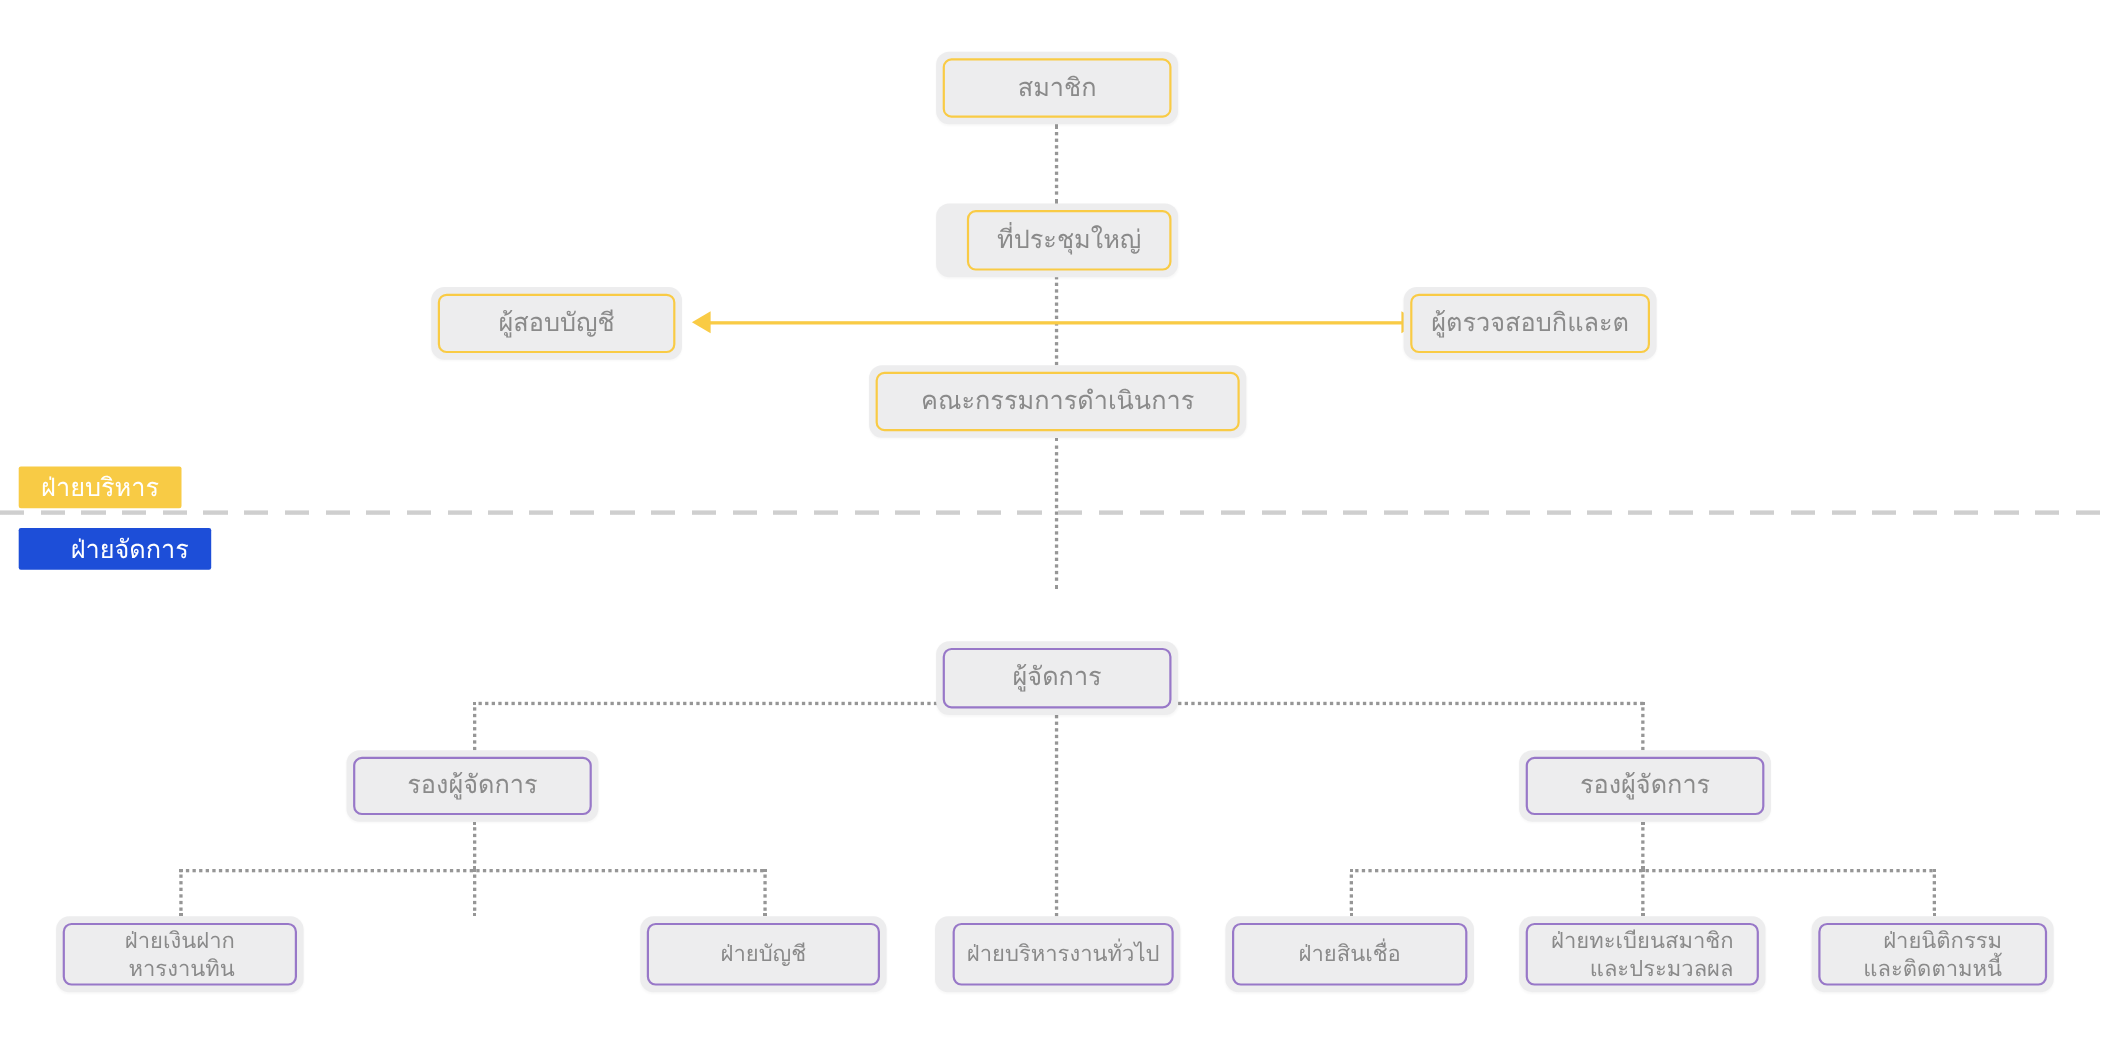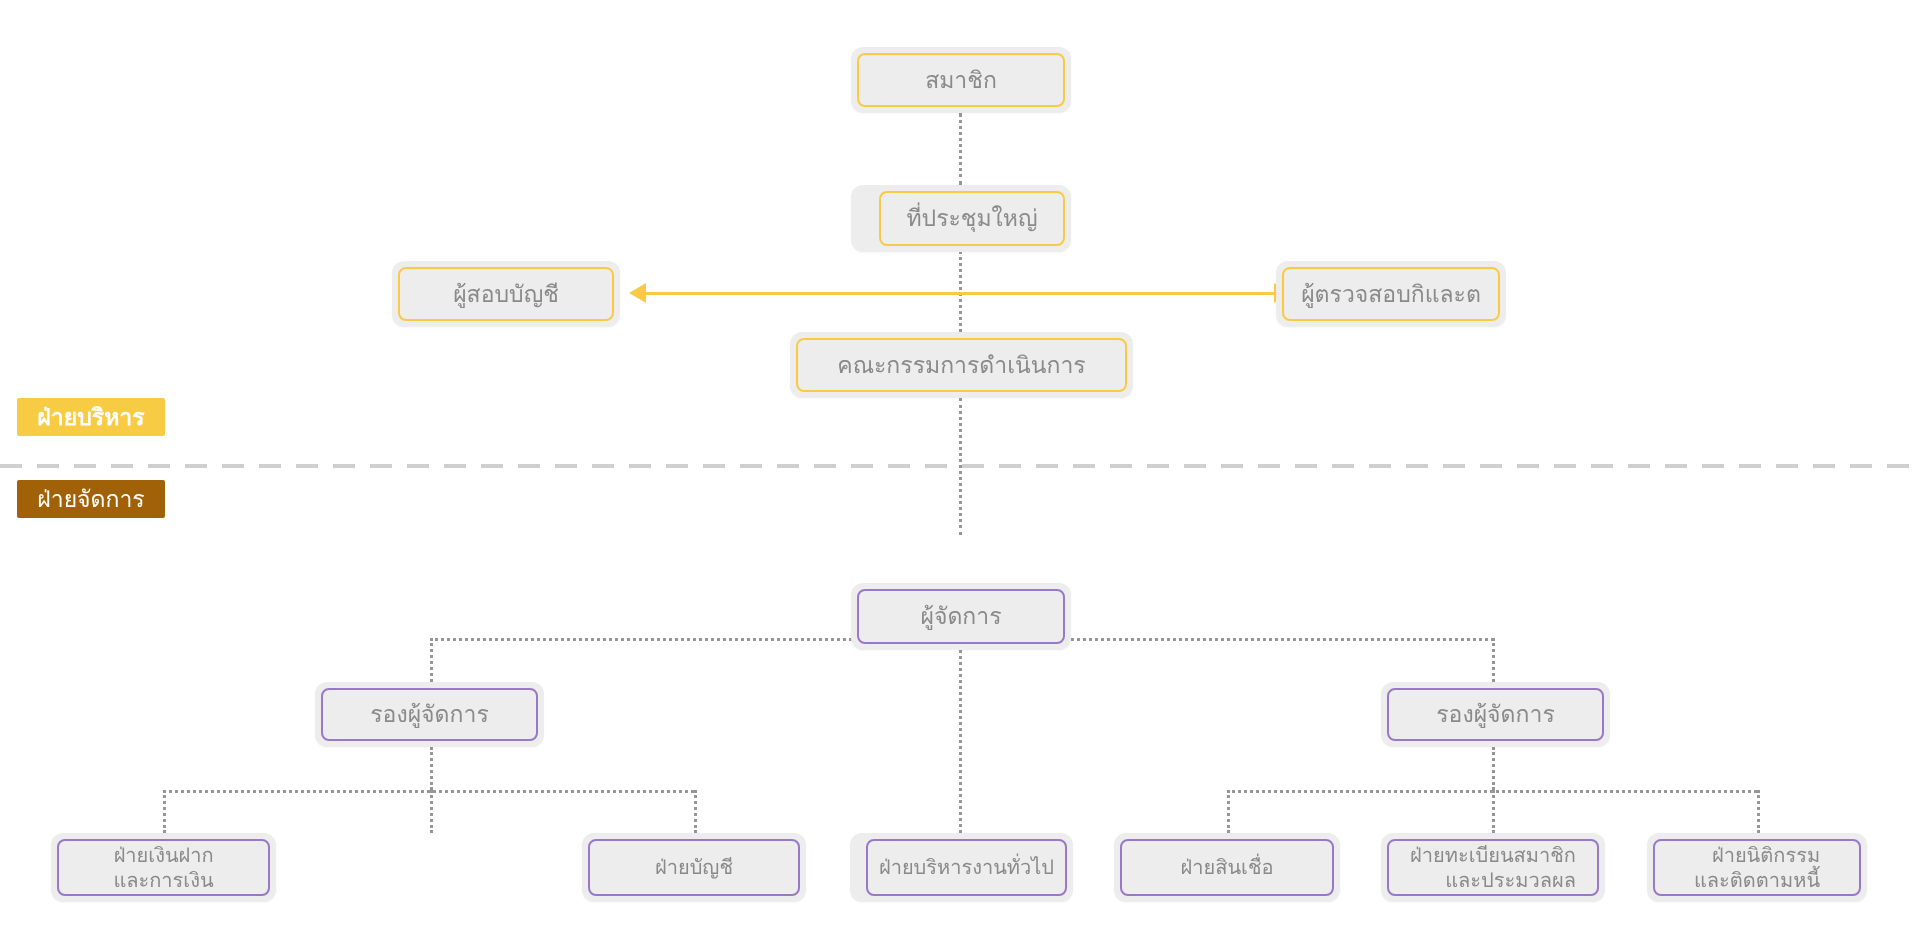--- a/index.html
+++ b/index.html
@@ -28,21 +28,21 @@
     position:absolute;left:0;top:464px;width:1920px;height:4px;
     background:repeating-linear-gradient(90deg,#cfcfcf 0 22px,transparent 22px 37px);
   }
   
   .badge{
     position:absolute;left:17px;width:148px;height:38px;border-radius:2px;
     display:flex;align-items:center;justify-content:center;
     color:#ffffff;font-size:23px;
   }
   .badge.yellow-bg{background:#f8cb45;}
-  .badge.purple-bg{background:#a16207;}
+  .badge.purple-bg{background:#1d4ed8;padding-left:27px;}
   
   .arrow-line{position:absolute;top:292px;left:645px;width:630px;height:3px;background:#f9cb45;}
   .arrow-head{position:absolute;top:283px;width:0;height:0;border-top:10px solid transparent;border-bottom:10px solid transparent;}
   .arrow-head.left{left:629px;border-right:17px solid #f9cb45;}
   .arrow-head.right{left:1274px;border-left:17px solid #f9cb45;}
 </style>
 </head>
 <body>
 
 <div id="stage">
@@ -63,21 +63,21 @@
   <div class="hdot" style="left:1227px;top:790px;width:530px;"></div>
   <div class="vdot" style="left:1227px;top:790px;height:43px;"></div>
   <div class="vdot" style="left:1492px;top:790px;height:43px;"></div>
   <div class="vdot" style="left:1757px;top:790px;height:43px;"></div>
 
   <div class="arrow-line"></div>
   <div class="arrow-head left"></div>
   <div class="arrow-head right"></div>
 
   <div class="divider"></div>
-  <div class="badge yellow-bg" style="top:398px;font-weight:bold;">ฝ่ายบริหาร</div>
+  <div class="badge yellow-bg" style="top:424px;">ฝ่ายบริหาร</div>
   <div class="badge purple-bg" style="top:480px;">ฝ่ายจัดการ</div>
 
   <div class="node yellow" style="left:851px;top:47px;width:220px;height:66px;">
     <div class="node-inner">สมาชิก</div>
   </div>
   <div class="node yellow" style="left:851px;top:185px;width:220px;height:67px;padding-left:28px;">
     <div class="node-inner">ที่ประชุมใหญ่</div>
   </div>
   <div class="node yellow" style="left:392px;top:261px;width:228px;height:66px;">
     <div class="node-inner">ผู้สอบบัญชี</div>
@@ -94,21 +94,21 @@
   </div>
   <div class="node purple" style="left:315px;top:682px;width:229px;height:65px;">
     <div class="node-inner">รองผู้จัดการ</div>
   </div>
   <div class="node purple" style="left:1381px;top:682px;width:229px;height:65px;">
     <div class="node-inner">รองผู้จัดการ</div>
   </div>
 
   <div class="node purple small" style="left:51px;top:833px;width:225px;height:69px;">
     <div class="node-inner">ฝ่ายเงินฝาก
-และการเงิน</div>
+หารงานทิน</div>
   </div>
   <div class="node purple small" style="left:582px;top:833px;width:224px;height:69px;">
     <div class="node-inner">ฝ่ายบัญชี</div>
   </div>
   <div class="node purple small" style="left:850px;top:833px;width:223px;height:69px;padding-left:16px;">
     <div class="node-inner">ฝ่ายบริหารงานทั่วไป</div>
   </div>
   <div class="node purple small" style="left:1114px;top:833px;width:226px;height:69px;">
     <div class="node-inner">ฝ่ายสินเชื่อ</div>
   </div>

